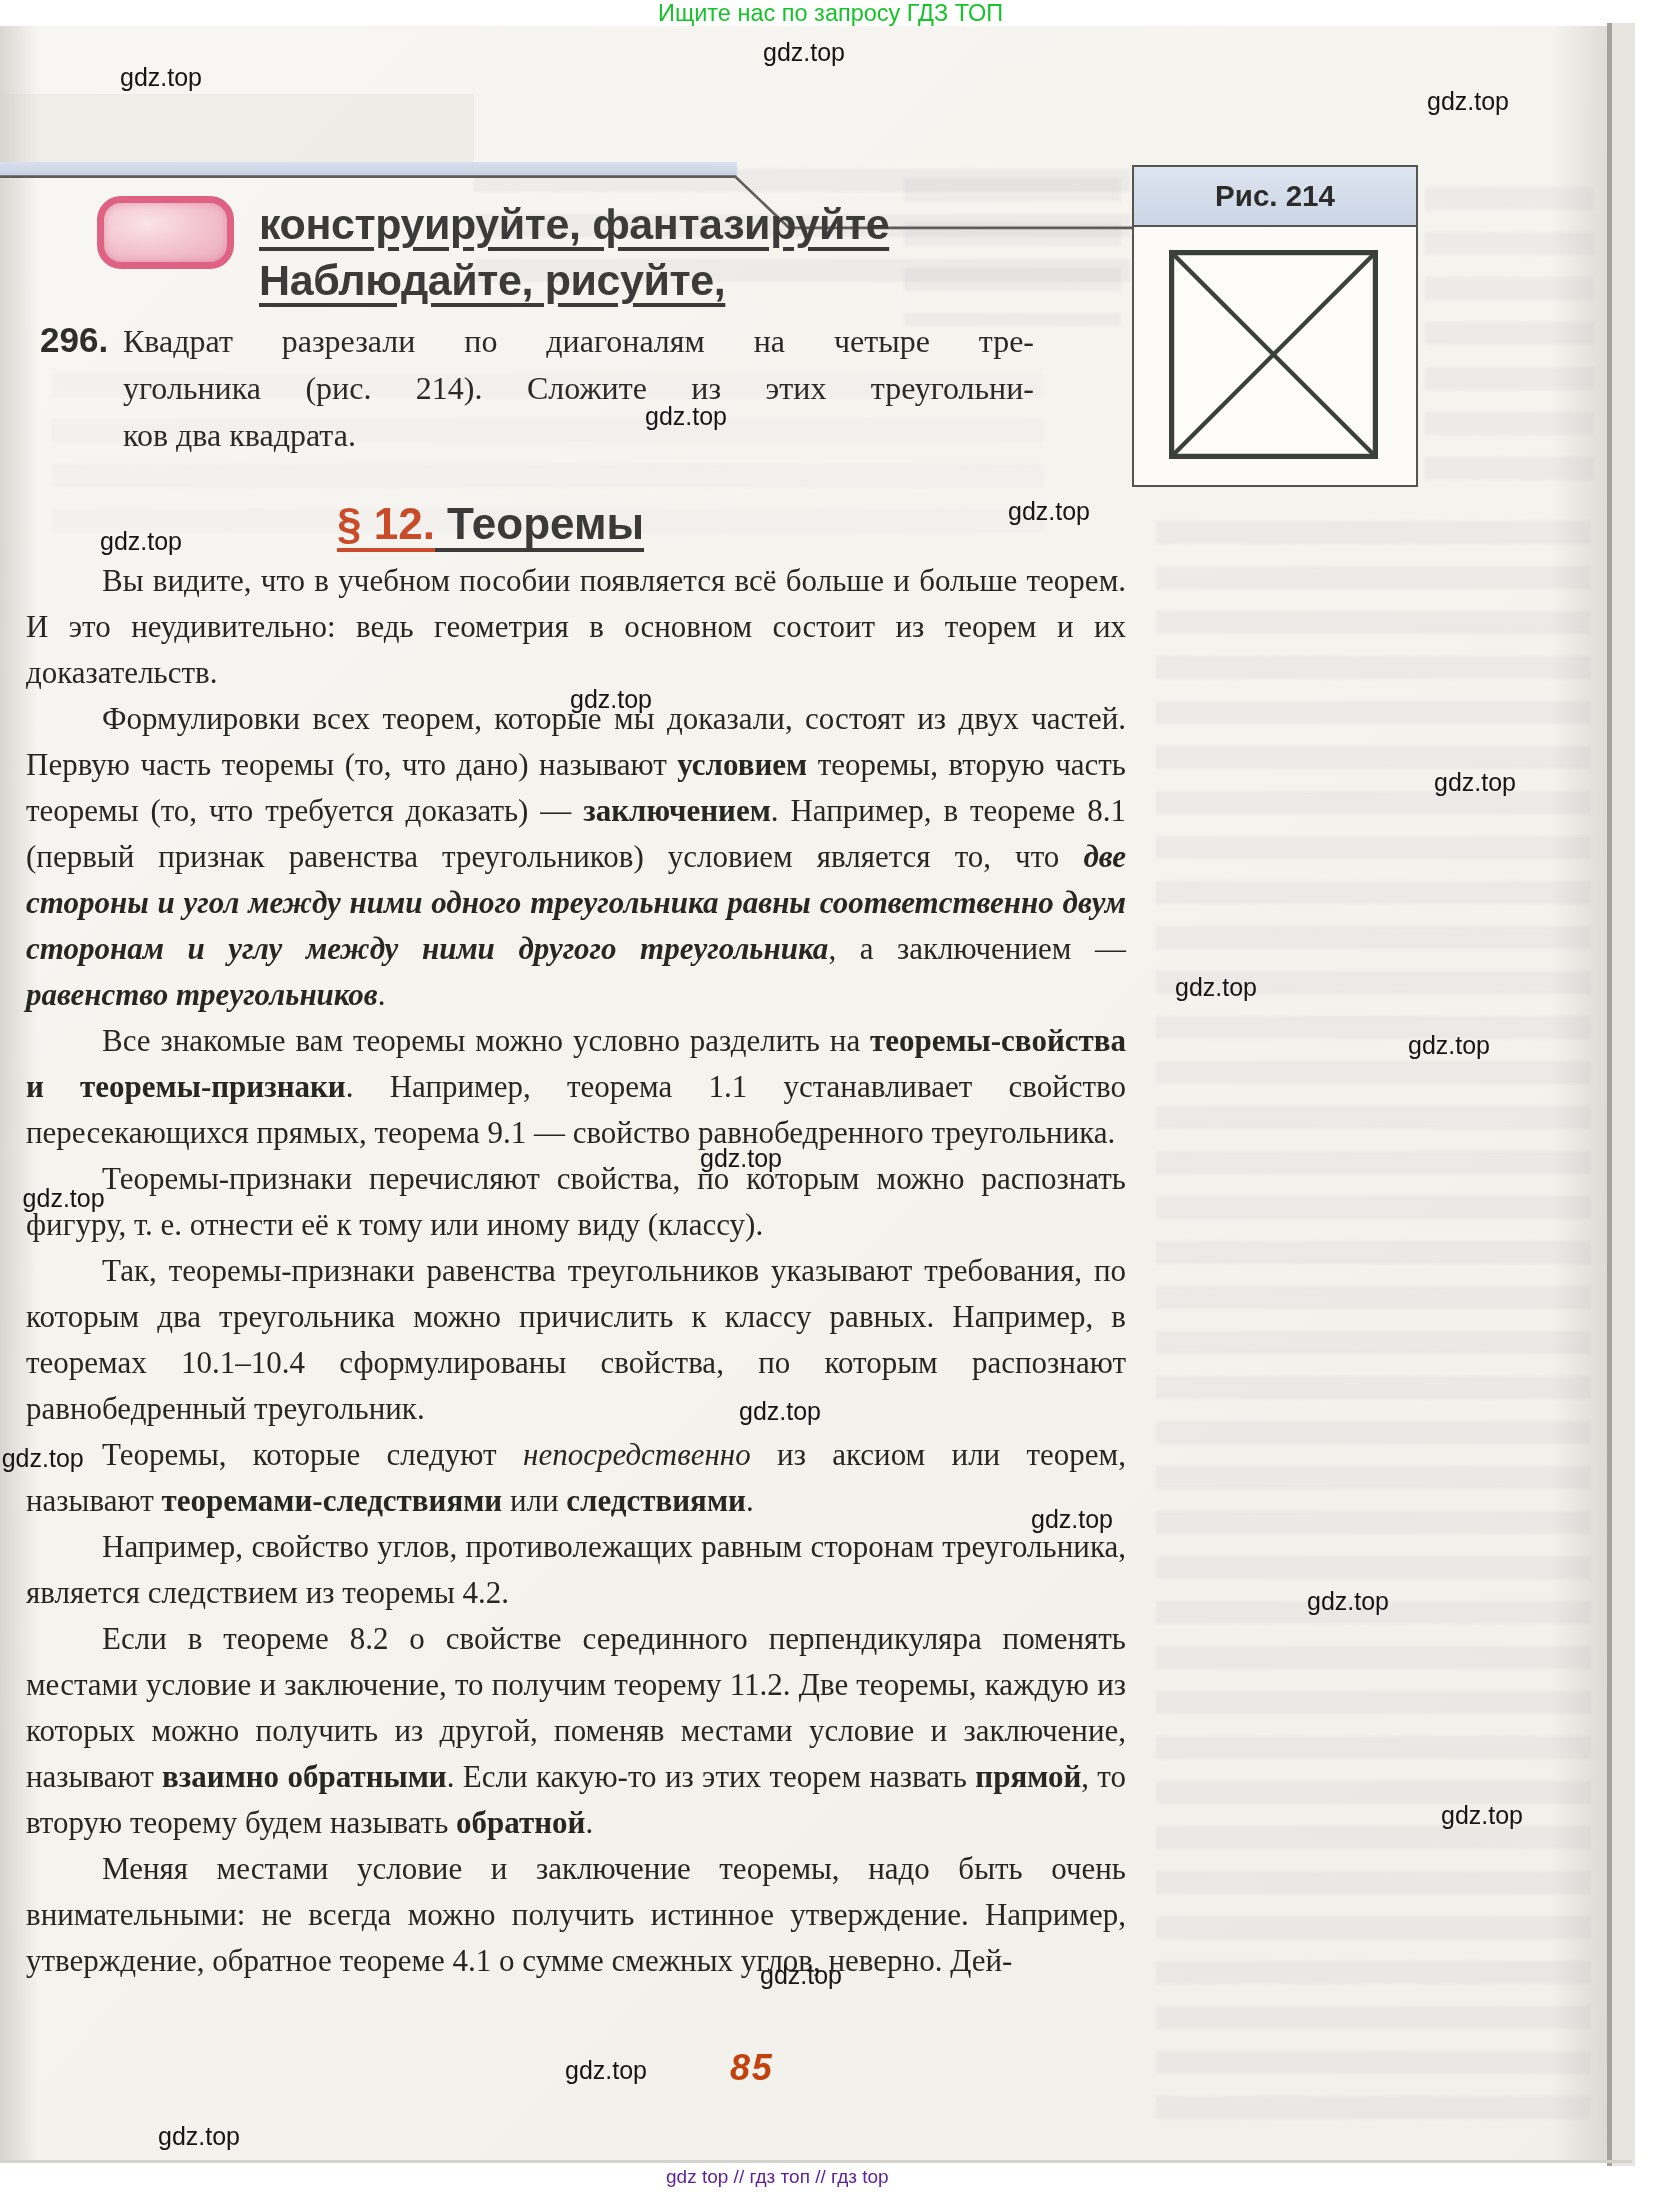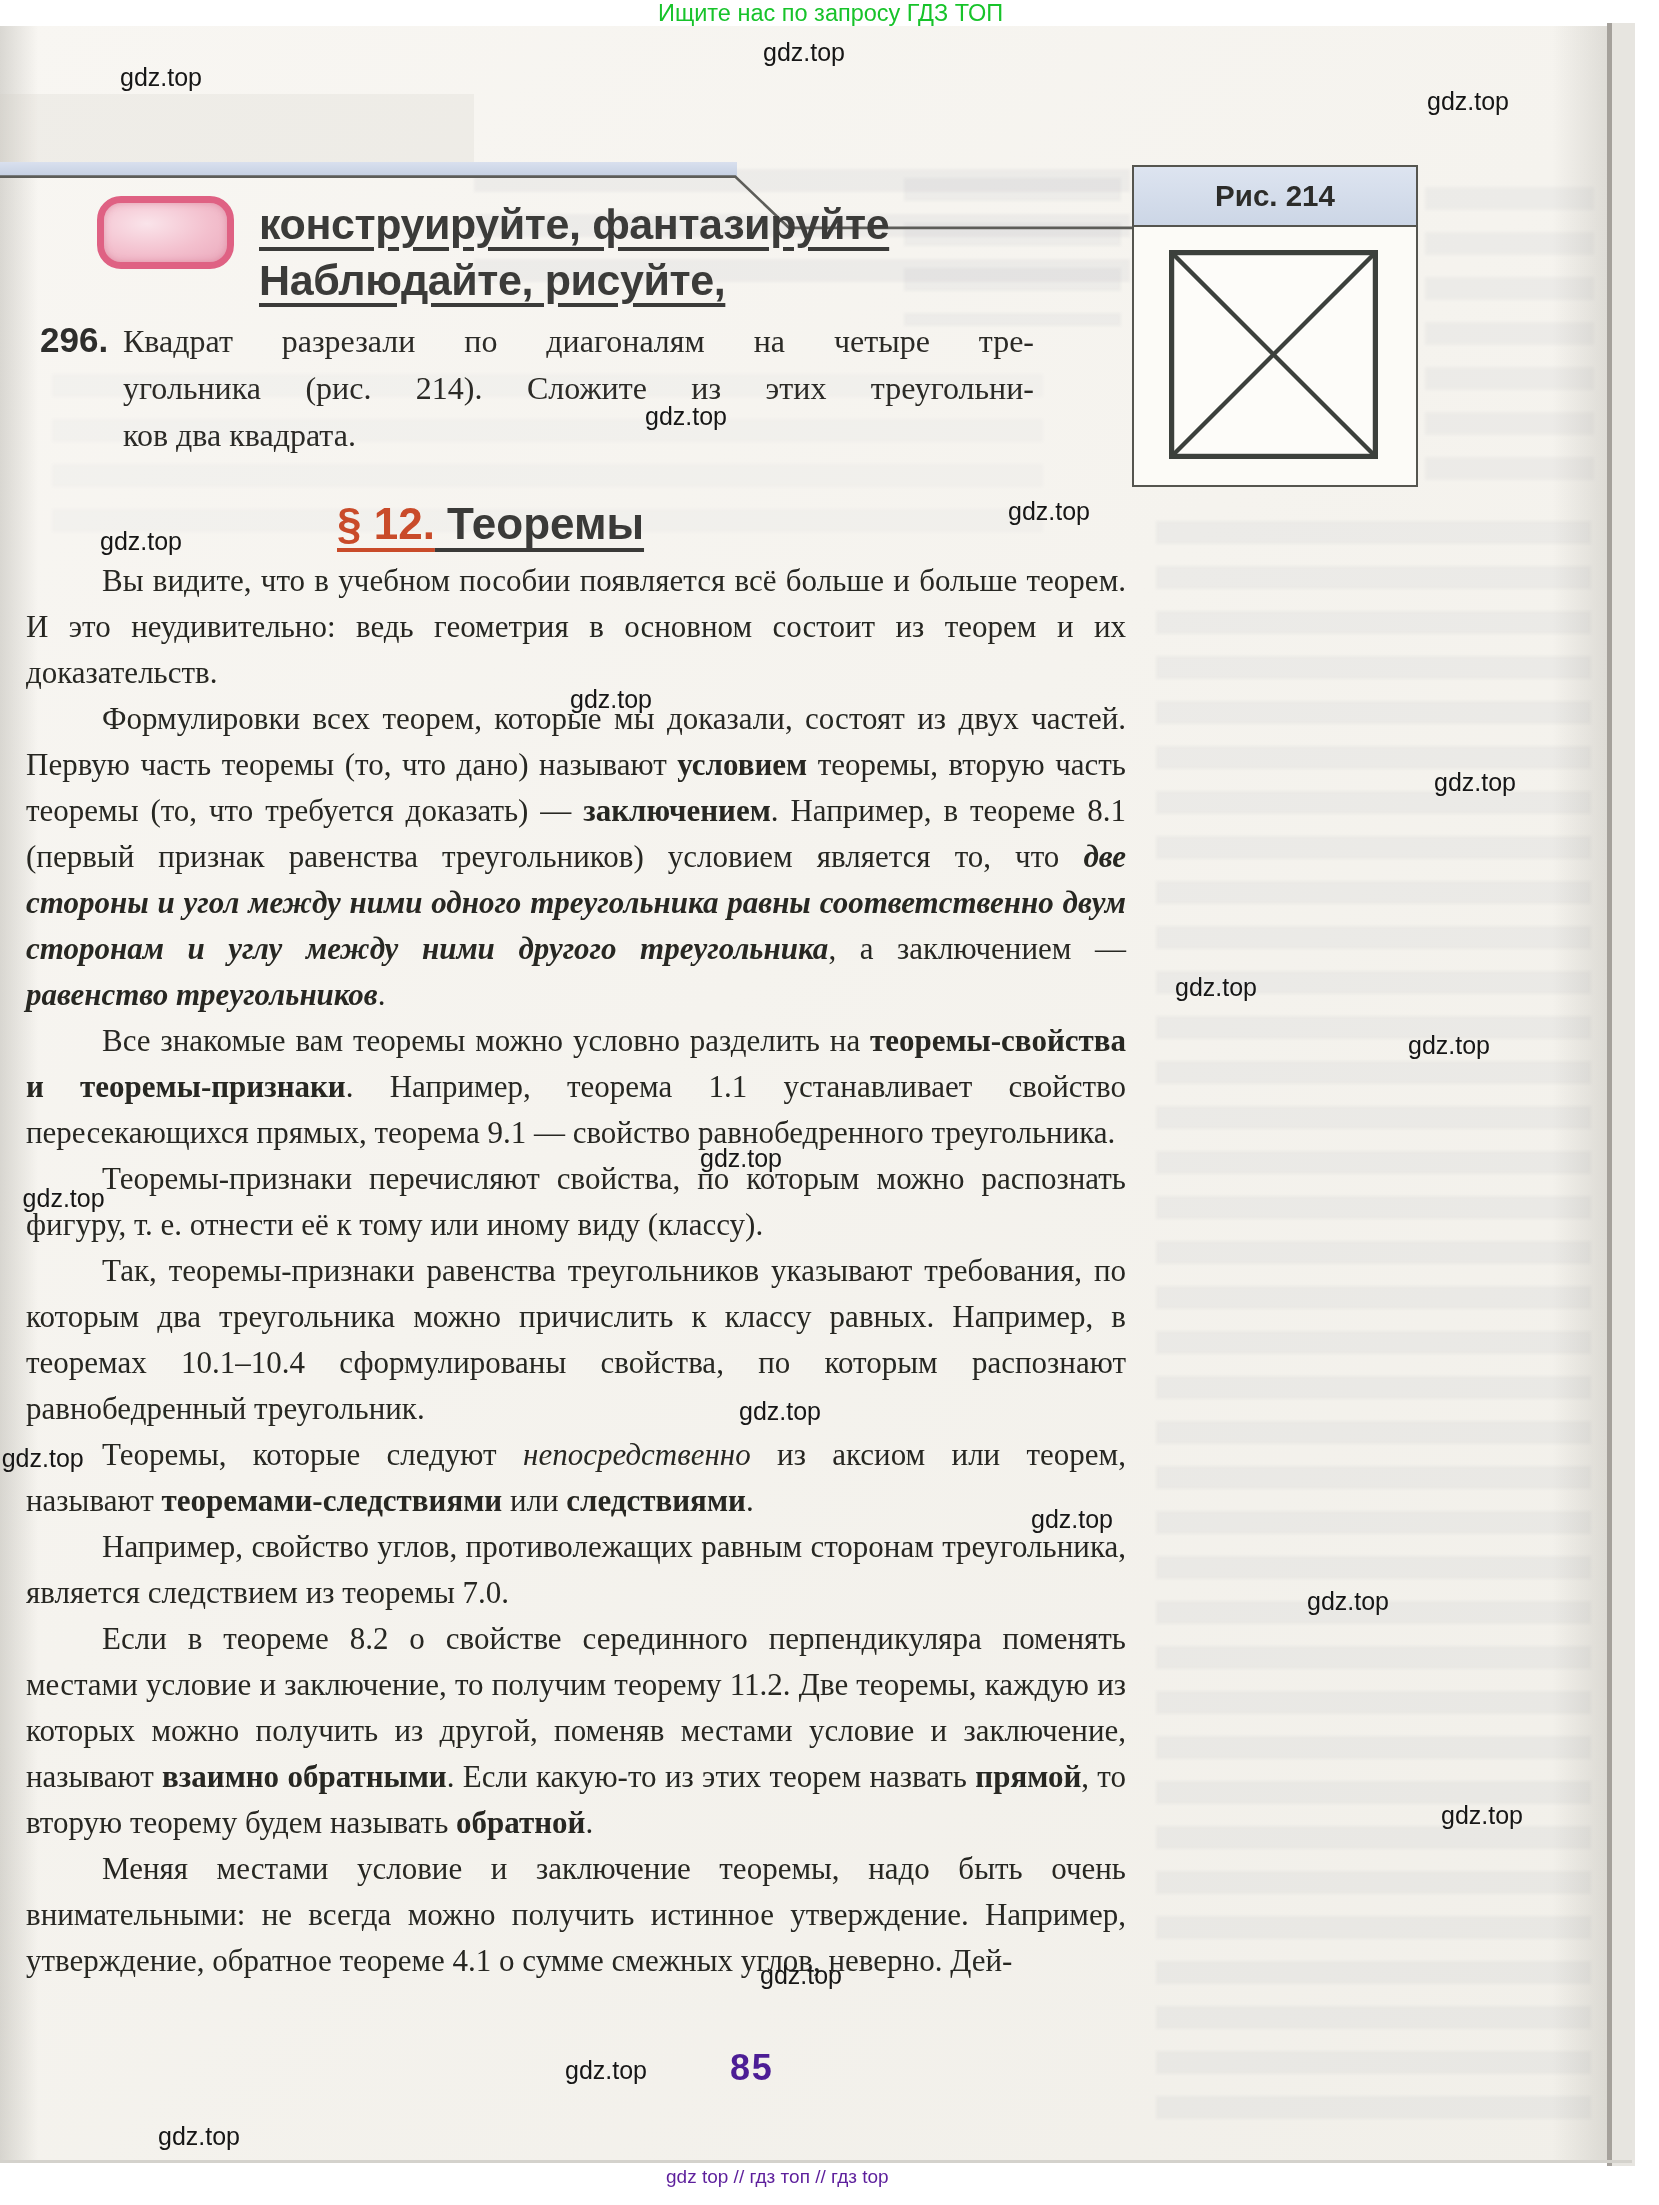--- a/index.html
+++ b/index.html
@@ -55,21 +55,21 @@
 
   #body-text{position:absolute;left:26px;top:558px;width:1100px;font-size:31px;
         line-height:46px;color:#272722;text-align:justify;}
   #body-text p{margin:0;text-indent:76px;}
   .rb{font-weight:bold}.ri{font-style:italic}.rbi{font-weight:bold;font-style:italic}
 
   .wm{position:absolute;font-family:"Liberation Sans",sans-serif;font-size:25px;
         color:#161616;white-space:nowrap;}
 
   .pageno{position:absolute;left:730px;top:2047px;font-family:"Liberation Sans",sans-serif;
-        font-weight:bold;font-size:36px;color:#4c1d95;letter-spacing:1.7px;}
+        font-weight:bold;font-size:36px;color:#c2410c;letter-spacing:1.7px;font-style:italic;}
   .footer{position:absolute;left:666px;top:2166px;font-family:"Liberation Sans",sans-serif;
         font-size:19px;color:#5d1f9c;white-space:nowrap;}
 
   .ghost{position:absolute;filter:blur(1.7px);pointer-events:none;
         background:repeating-linear-gradient(180deg,rgba(108,116,138,.13) 0 22.6px,rgba(0,0,0,0) 22.6px 45px);}
 </style>
 </head>
 <body>
 
 <div class="page">
@@ -119,21 +119,21 @@
     <span class="num">§ 12.</span><span class="ttl"> Теоремы</span>
   </div>
 
   <div id="body-text">
       <p><span>Вы видите, что в учебном пособии появляется всё больше и больше теорем. И это неудивительно: ведь геометрия в основном состоит из теорем и их доказательств.</span></p>
       <p><span>Формулировки всех теорем, которые мы доказали, состоят из двух частей. Первую часть теоремы (то, что дано) называют </span><span class="rb">условием</span><span> теоремы, вторую часть теоремы (то, что требуется доказать) — </span><span class="rb">заключением</span><span>. Например, в теореме 8.1 (первый признак равенства треугольников) условием является то, что </span><span class="rbi">две стороны и угол между ними одного треугольника равны соответственно двум сторонам и углу между ними другого треугольника</span><span>, а заключением — </span><span class="rbi">равенство треугольников</span><span>.</span></p>
       <p><span>Все знакомые вам теоремы можно условно разделить на </span><span class="rb">теоремы-свойства и теоремы-признаки</span><span>. Например, теорема 1.1 устанавливает свойство пересекающихся прямых, теорема 9.1 — свойство равнобедренного треугольника.</span></p>
       <p><span>Теоремы-признаки перечисляют свойства, по которым можно распознать фигуру, т. е. отнести её к тому или иному виду (классу).</span></p>
       <p><span>Так, теоремы-признаки равенства треугольников указывают требования, по которым два треугольника можно причислить к классу равных. Например, в теоремах 10.1–10.4 сформулированы свойства, по которым распознают равнобедренный треугольник.</span></p>
       <p><span>Теоремы, которые следуют </span><span class="ri">непосредственно</span><span> из аксиом или теорем, называют </span><span class="rb">теоремами-следствиями</span><span> или </span><span class="rb">следствиями</span><span>.</span></p>
-      <p><span>Например, свойство углов, противолежащих равным сторонам треугольника, является следствием из теоремы 7.0.</span></p>
+      <p><span>Например, свойство углов, противолежащих равным сторонам треугольника, является следствием из теоремы 4.2.</span></p>
       <p><span>Если в теореме 8.2 о свойстве серединного перпендикуляра поменять местами условие и заключение, то получим теорему 11.2. Две теоремы, каждую из которых можно получить из другой, поменяв местами условие и заключение, называют </span><span class="rb">взаимно обратными</span><span>. Если какую-то из этих теорем назвать </span><span class="rb">прямой</span><span>, то вторую теорему будем называть </span><span class="rb">обратной</span><span>.</span></p>
       <p><span>Меняя местами условие и заключение теоремы, надо быть очень внимательными: не всегда можно получить истинное утверждение. Например, утверждение, обратное теореме 4.1 о сумме смежных углов, неверно. Дей-</span></p>
     </div>
 
   <div class="pageno">85</div>
   <div class="footer">gdz top  //  гдз топ  //  гдз top</div>
 
   <div class="edge-shade"></div>
   <div class="edge-line"></div>
   <div class="edge-outer"></div>

